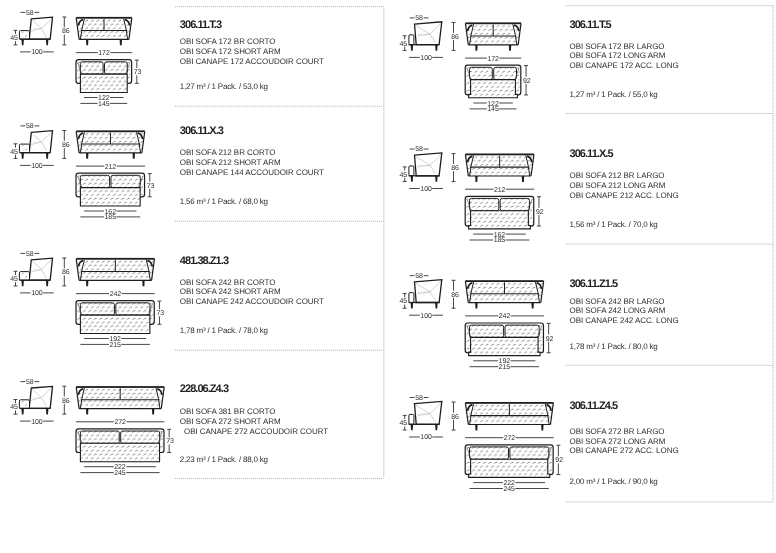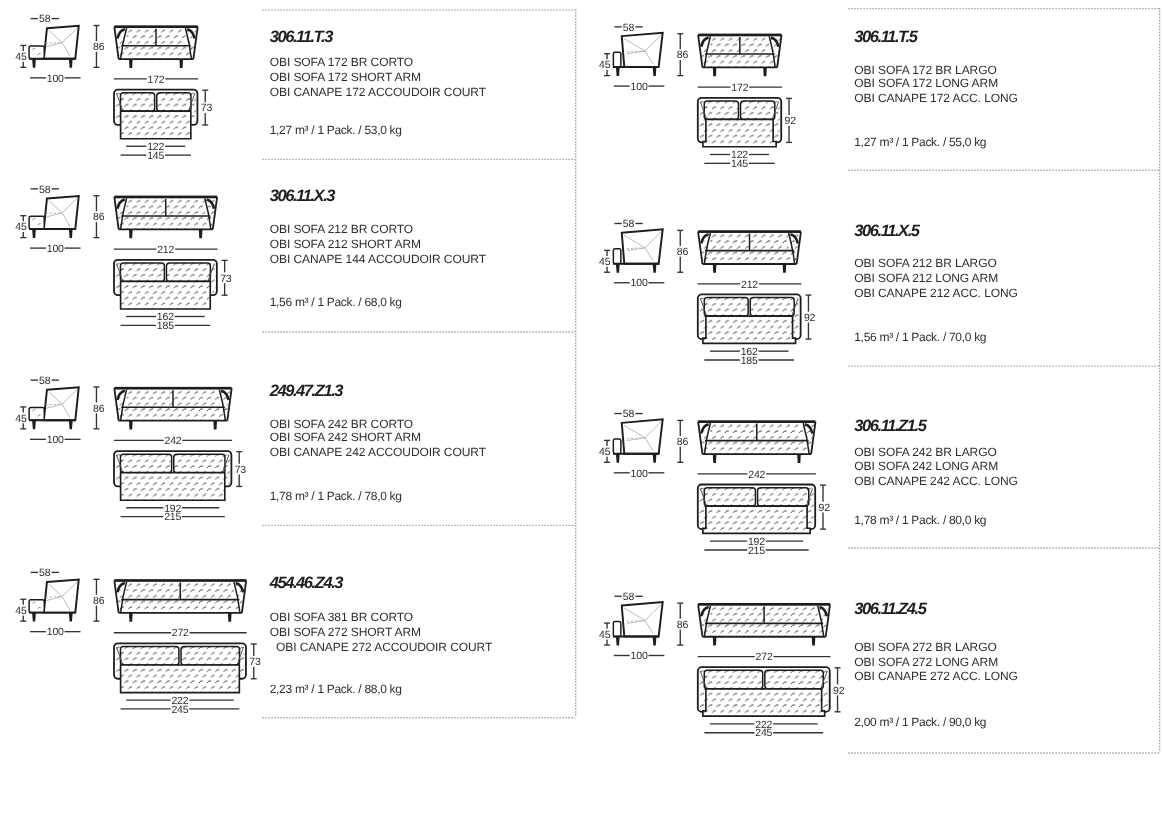--- a/index.html
+++ b/index.html
@@ -2,21 +2,21 @@
 <html><head>
 <meta charset="utf-8">
 <style>
   html,body{margin:0;padding:0;background:#ffffff;}
   *{-webkit-font-smoothing:antialiased;text-rendering:geometricPrecision;}
   .page{position:relative;width:776px;height:553px;background:#ffffff;overflow:hidden;
         font-family:"Liberation Sans",sans-serif;}
   .drawlayer{position:absolute;left:0;top:0;will-change:opacity;}
   .code,.desc,.pack{will-change:opacity;}
   .code{position:absolute;font-weight:700;font-size:11px;letter-spacing:-0.95px;
-        color:rgba(27,27,27,0.99);white-space:nowrap;line-height:11px;font-style:italic;}
+        color:rgba(27,27,27,0.99);white-space:nowrap;line-height:11px;}
   .desc{position:absolute;font-size:8px;letter-spacing:-0.05px;color:rgba(43,43,43,0.99);
         white-space:nowrap;line-height:9.9px;}
   .pack{position:absolute;font-size:8px;letter-spacing:-0.2px;color:rgba(43,43,43,0.99);
         white-space:nowrap;line-height:8px;}
 </style>
 </head>
 <body>
 
 <div class="page" id="page">
     <svg class="drawlayer" width="776" height="553" viewBox="0 0 776 553">
@@ -606,26 +606,26 @@
     <div class="code" style="left:179.8px;top:20.4px">306.11.T.3</div>
     <div class="desc" style="left:179.8px;top:37.3px">OBI SOFA 172 BR CORTO</div>
     <div class="desc" style="left:179.8px;top:47.2px">OBI SOFA 172 SHORT ARM</div>
     <div class="desc" style="left:179.8px;top:57.1px">OBI CANAPE 172 ACCOUDOIR COURT</div>
     <div class="pack" style="left:179.8px;top:82.8px">1,27 m³ / 1 Pack. / 53,0 kg</div>
     <div class="code" style="left:179.8px;top:126.3px">306.11.X.3</div>
     <div class="desc" style="left:179.8px;top:148.1px">OBI SOFA 212 BR CORTO</div>
     <div class="desc" style="left:179.8px;top:158px">OBI SOFA 212 SHORT ARM</div>
     <div class="desc" style="left:179.8px;top:167.9px">OBI CANAPE 144 ACCOUDOIR COURT</div>
     <div class="pack" style="left:179.8px;top:197.8px">1,56 m³ / 1 Pack. / 68,0 kg</div>
-    <div class="code" style="left:179.8px;top:255.5px">249.47.Z1.3</div>
+    <div class="code" style="left:179.8px;top:255.5px">481.38.Z1.3</div>
     <div class="desc" style="left:179.8px;top:277.5px">OBI SOFA 242 BR CORTO</div>
     <div class="desc" style="left:179.8px;top:287.4px">OBI SOFA 242 SHORT ARM</div>
     <div class="desc" style="left:179.8px;top:297.3px">OBI CANAPE 242 ACCOUDOIR COURT</div>
     <div class="pack" style="left:179.8px;top:327px">1,78 m³ / 1 Pack. / 78,0 kg</div>
-    <div class="code" style="left:179.8px;top:384.4px">454.46.Z4.3</div>
+    <div class="code" style="left:179.8px;top:384.4px">228.06.Z4.3</div>
     <div class="desc" style="left:179.8px;top:406.9px">OBI SOFA 381 BR CORTO</div>
     <div class="desc" style="left:179.8px;top:416.8px">OBI SOFA 272 SHORT ARM</div>
     <div class="desc" style="left:184px;top:426.7px">OBI CANAPE 272 ACCOUDOIR COURT</div>
     <div class="pack" style="left:179.8px;top:456.4px">2,23 m³ / 1 Pack. / 88,0 kg</div>
     <div class="code" style="left:569.5px;top:20.2px">306.11.T.5</div>
     <div class="desc" style="left:569.5px;top:41.5px">OBI SOFA 172 BR LARGO</div>
     <div class="desc" style="left:569.5px;top:51.4px">OBI SOFA 172 LONG ARM</div>
     <div class="desc" style="left:569.5px;top:61.3px">OBI CANAPE 172 ACC. LONG</div>
     <div class="pack" style="left:569.5px;top:90.7px">1,27 m³ / 1 Pack. / 55,0 kg</div>
     <div class="code" style="left:569.5px;top:149.1px">306.11.X.5</div>

